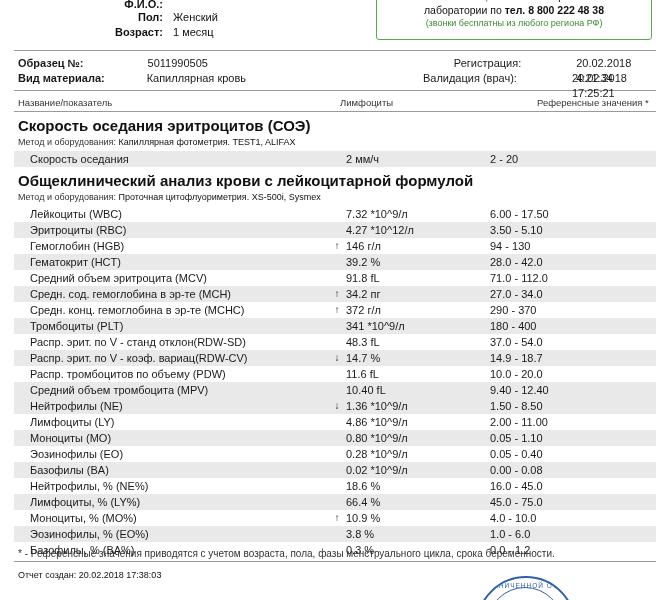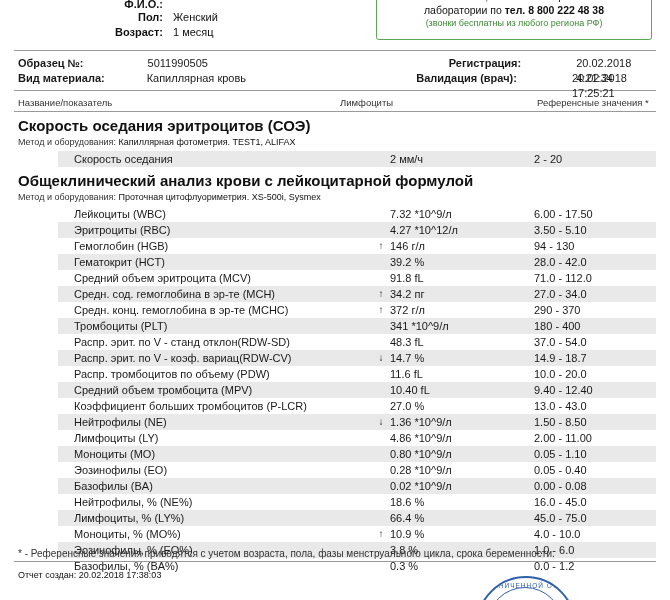--- a/index.html
+++ b/index.html
@@ -103,21 +103,21 @@
     font-weight: bold;
     font-size: 11px;
     padding-left: 4px;
   }
   .s-v1 {
     width: 230px;
     font-size: 11px;
   }
   .s-l2 {
     width: 170px;
-    font-weight: bold;
+    font-weight: normal;
     font-size: 11px;
     text-align: right;
     padding-right: 18px;
   }
   .s-v2 {
     font-size: 11px;
   }
 
   
   .table-head {
@@ -152,21 +152,20 @@
     color: #333;
     padding: 0 0 3px 4px;
     line-height: 12px;
   }
   .method b { font-weight: normal; color: #111; }
 
   .trow {
     position: relative;
     height: 16px;
     line-height: 16px;
-    margin-left: 44px;
   }
   .trow.alt { background: #e9e9e9; }
   .c-name {
     position: absolute;
     left: 16px;
     top: 0;
     font-size: 11px;
     white-space: nowrap;
   }
   .c-arrow {
@@ -373,26 +372,20 @@
         <div class="c-arrow"></div>
         <div class="c-res">11.6 fL</div>
         <div class="c-ref">10.0 - 20.0</div>
       </div>
       <div class="trow alt">
         <div class="c-name">Средний объем тромбоцита (MPV)</div>
         <div class="c-arrow"></div>
         <div class="c-res">10.40 fL</div>
         <div class="c-ref">9.40 - 12.40</div>
       </div>
-      <div class="trow">
-        <div class="c-name">Коэффициент больших тромбоцитов (P-LCR)</div>
-        <div class="c-arrow"></div>
-        <div class="c-res">27.0 %</div>
-        <div class="c-ref">13.0 - 43.0</div>
-      </div>
       <div class="trow alt">
         <div class="c-name">Нейтрофилы (NE)</div>
         <div class="c-arrow">↓</div>
         <div class="c-res">1.36 *10^9/л</div>
         <div class="c-ref">1.50 - 8.50</div>
       </div>
       <div class="trow">
         <div class="c-name">Лимфоциты (LY)</div>
         <div class="c-arrow"></div>
         <div class="c-res">4.86 *10^9/л</div>

